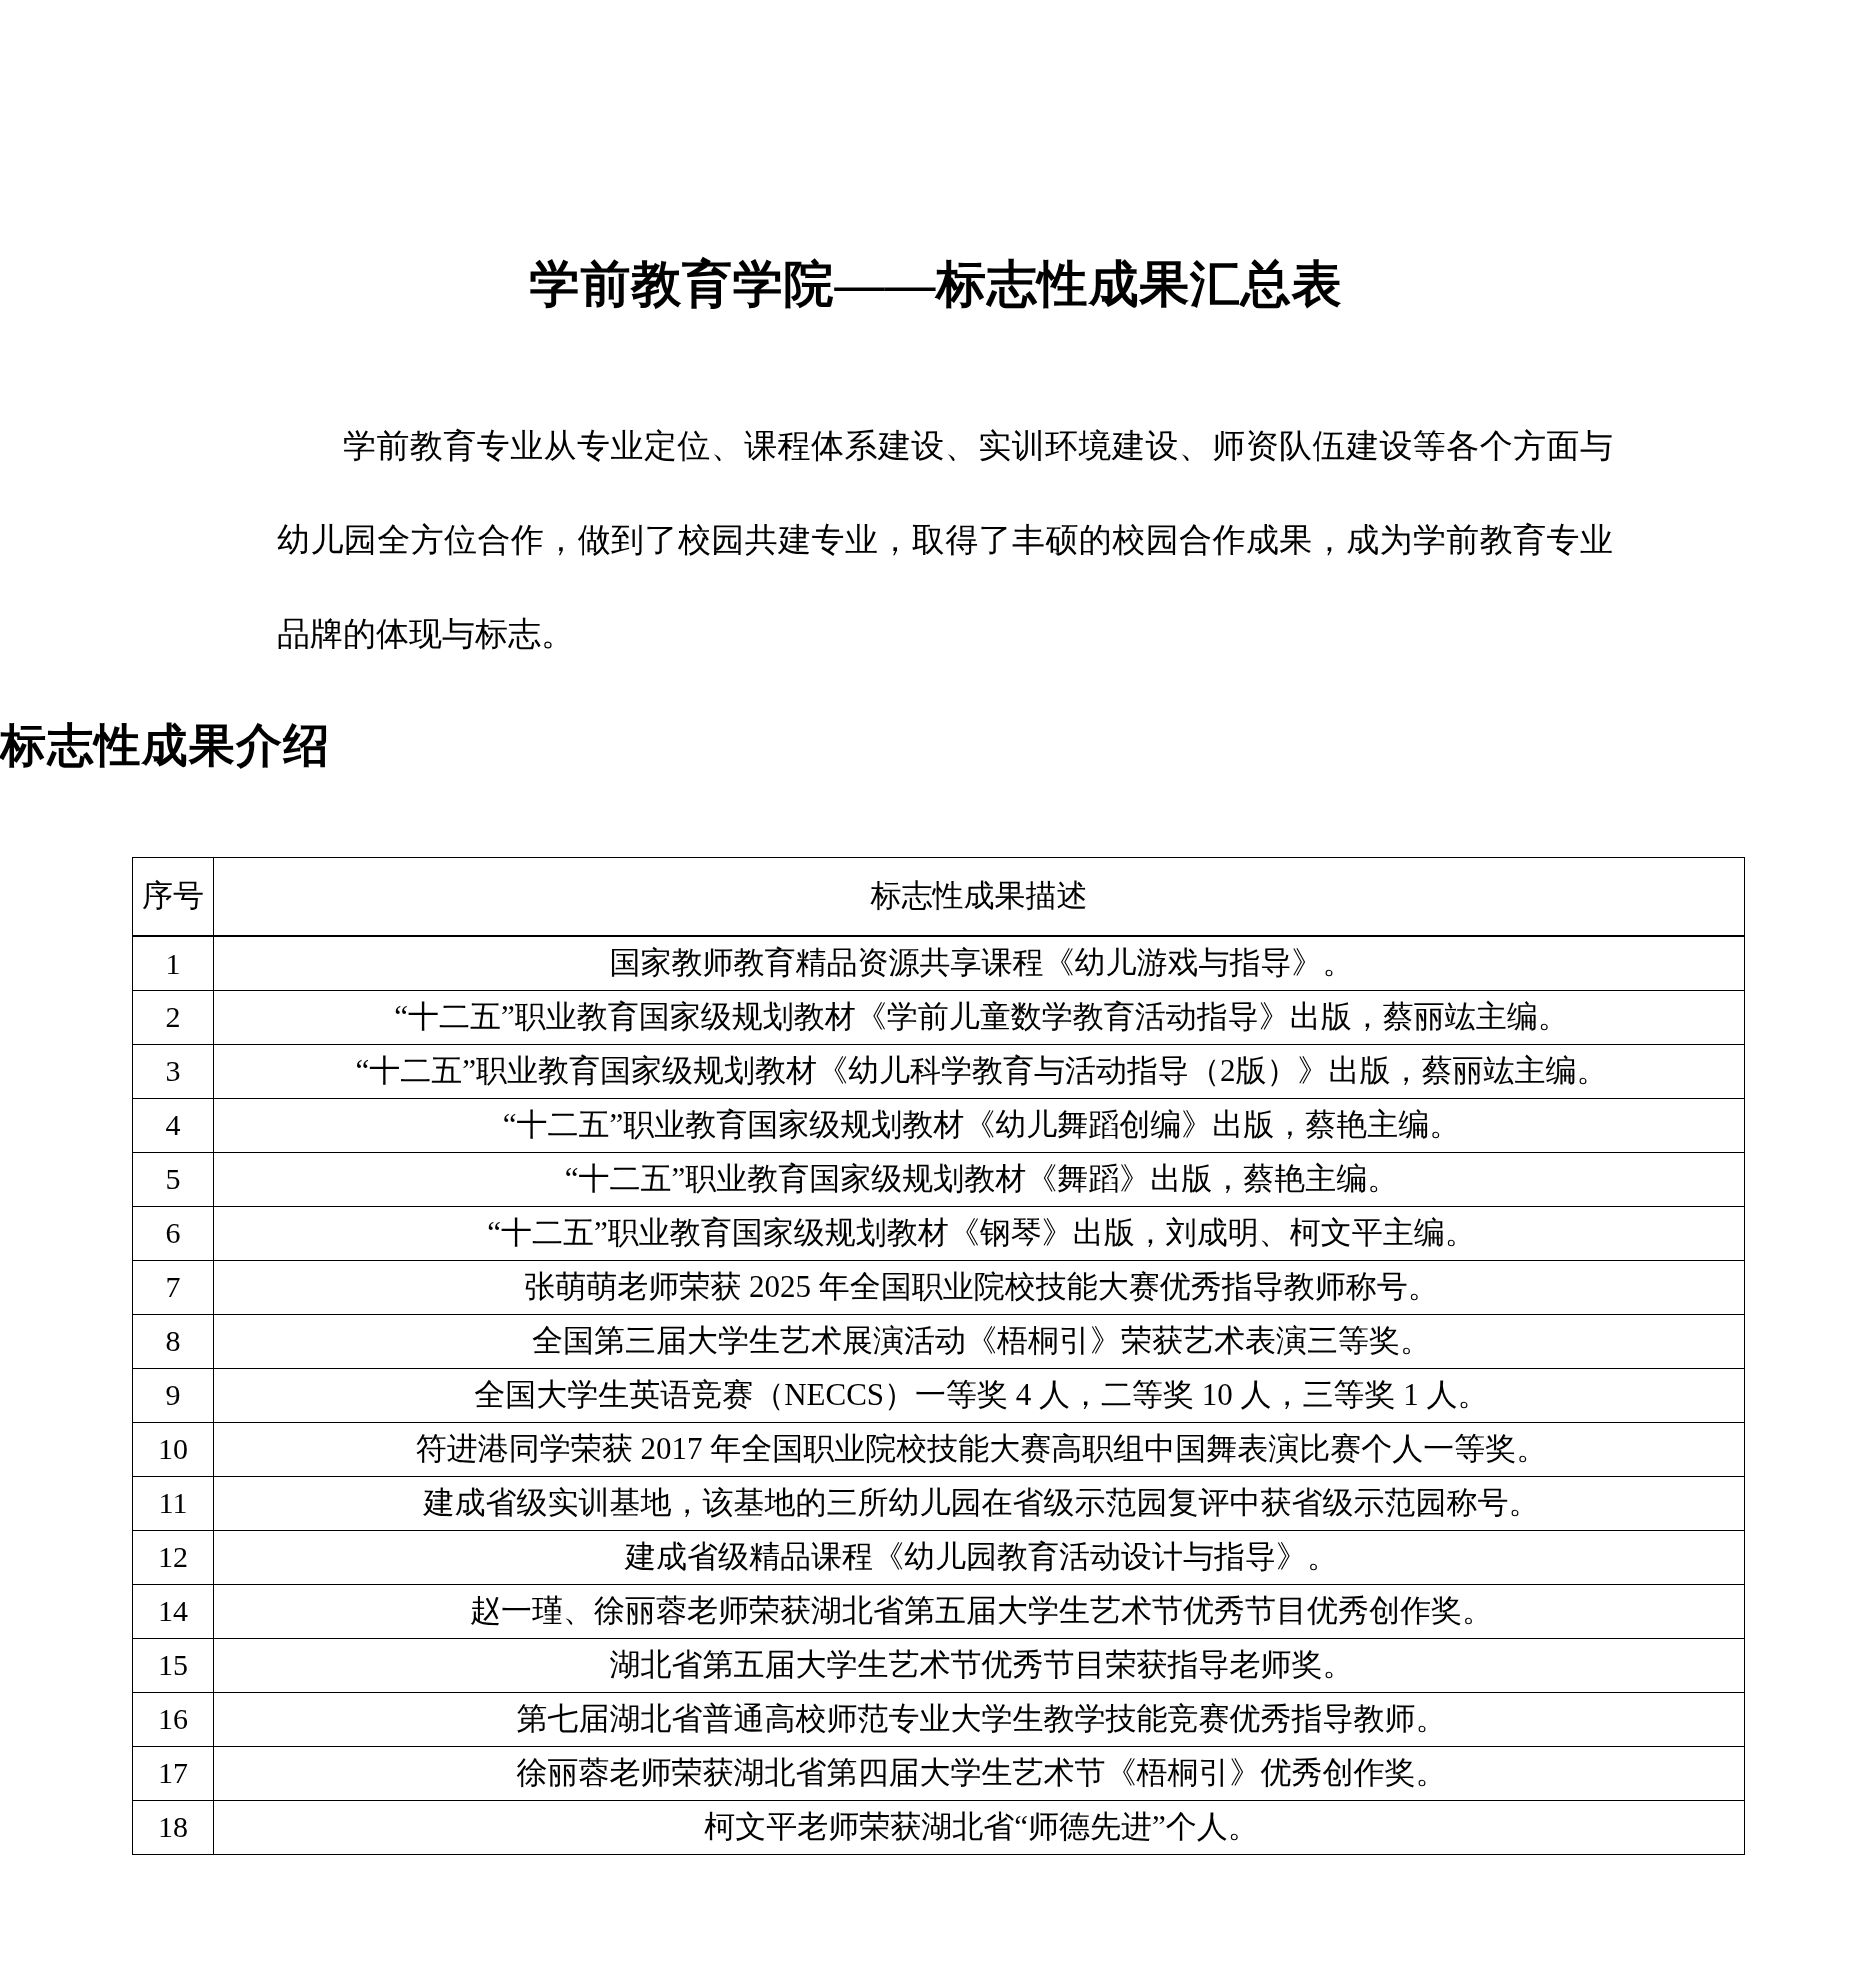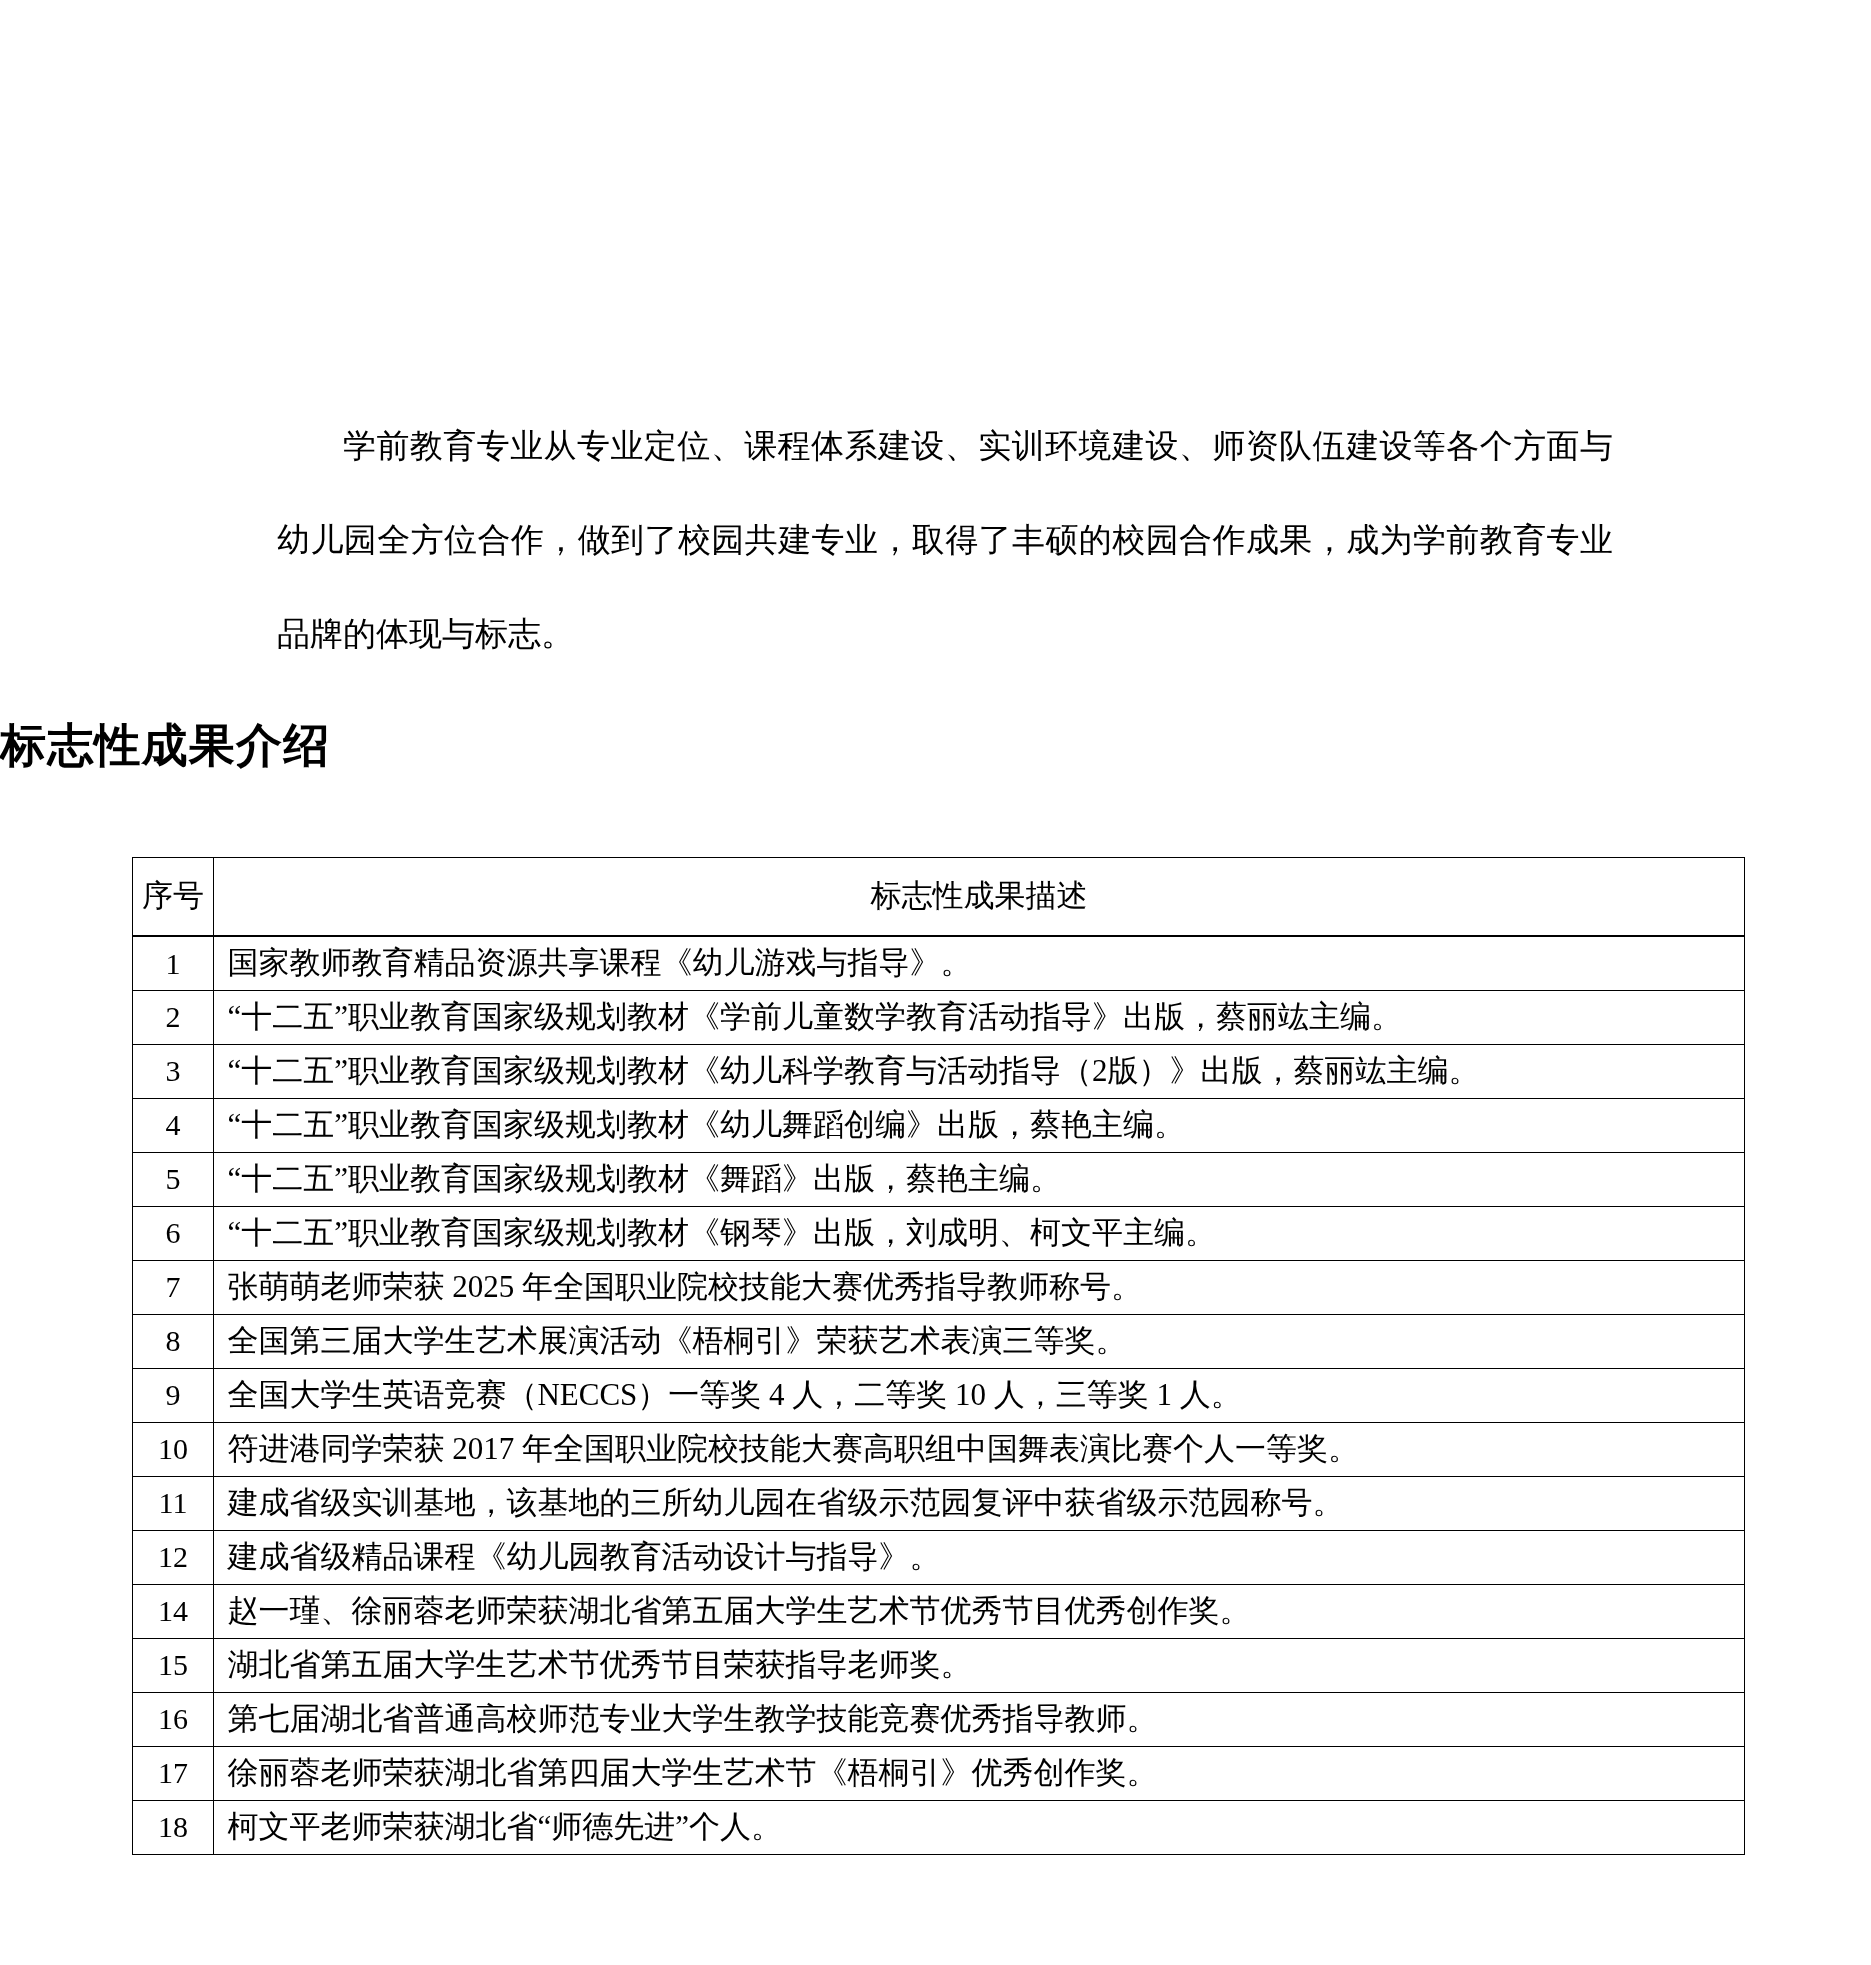--- a/index.html
+++ b/index.html
@@ -86,31 +86,32 @@
   .results-table thead th {
     height: 77px;
     font-weight: 400;
     border-bottom-width: 2px;
   }
   .results-table td.cell-no {
     text-align: center;
     font-size: 30px;
   }
   .results-table td.cell-desc {
-    text-align: left;
+    text-align: center;
     padding: 0 8.6px 0 13.4px;
   }
   .results-table tbody tr { height: 54px; }
   .results-table tbody tr.tall { height: 105px; }
 </style>
 </head>
 <body>
 
 <div class="page">
 
+  <h1 class="doc-title">学前教育学院——标志性成果汇总表</h1>
 
   <p class="intro">学前教育专业从专业定位、课程体系建设、实训环境建设、师资队伍建设等各个方面与幼儿园全方位合作，做到了校园共建专业，取得了丰硕的校园合作成果，成为学前教育专业品牌的体现与标志。</p>
 
   <h2 class="section-heading">标志性成果介绍</h2>
 
   <table class="results-table">
     <colgroup>
       <col class="c-no">
       <col class="c-desc">
     </colgroup>

